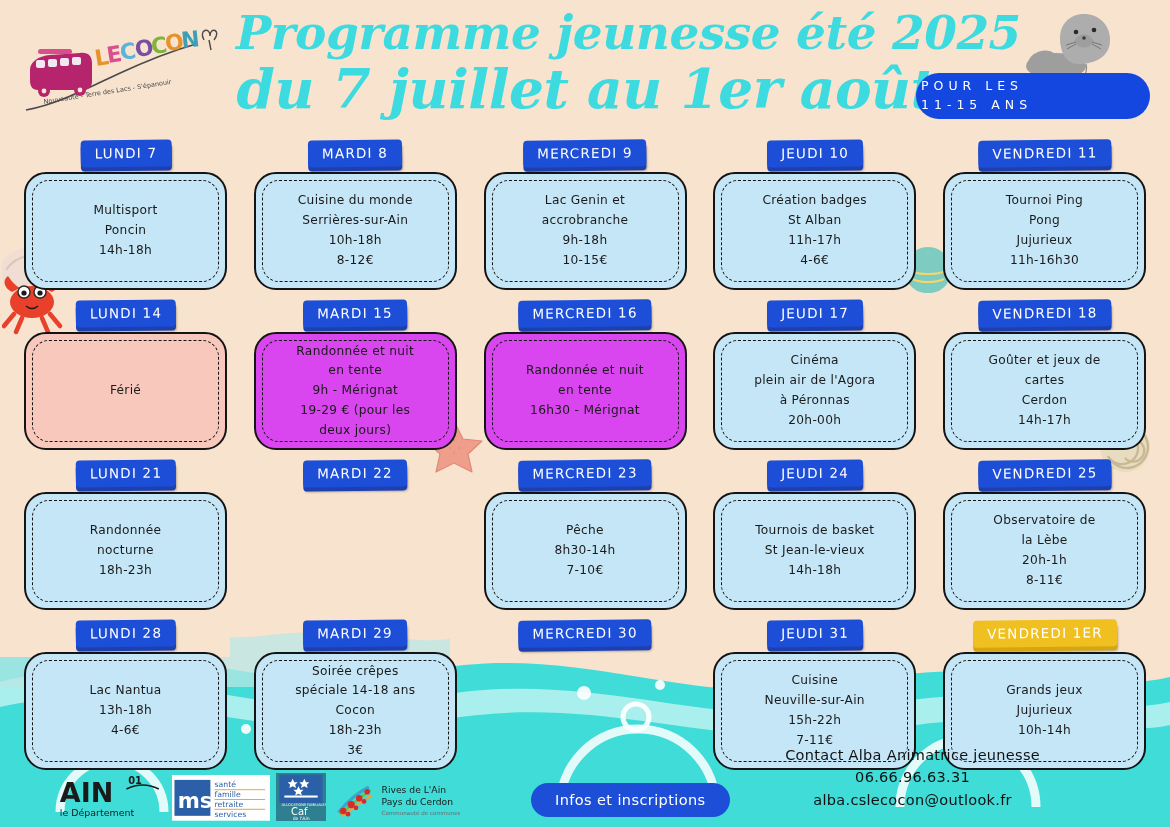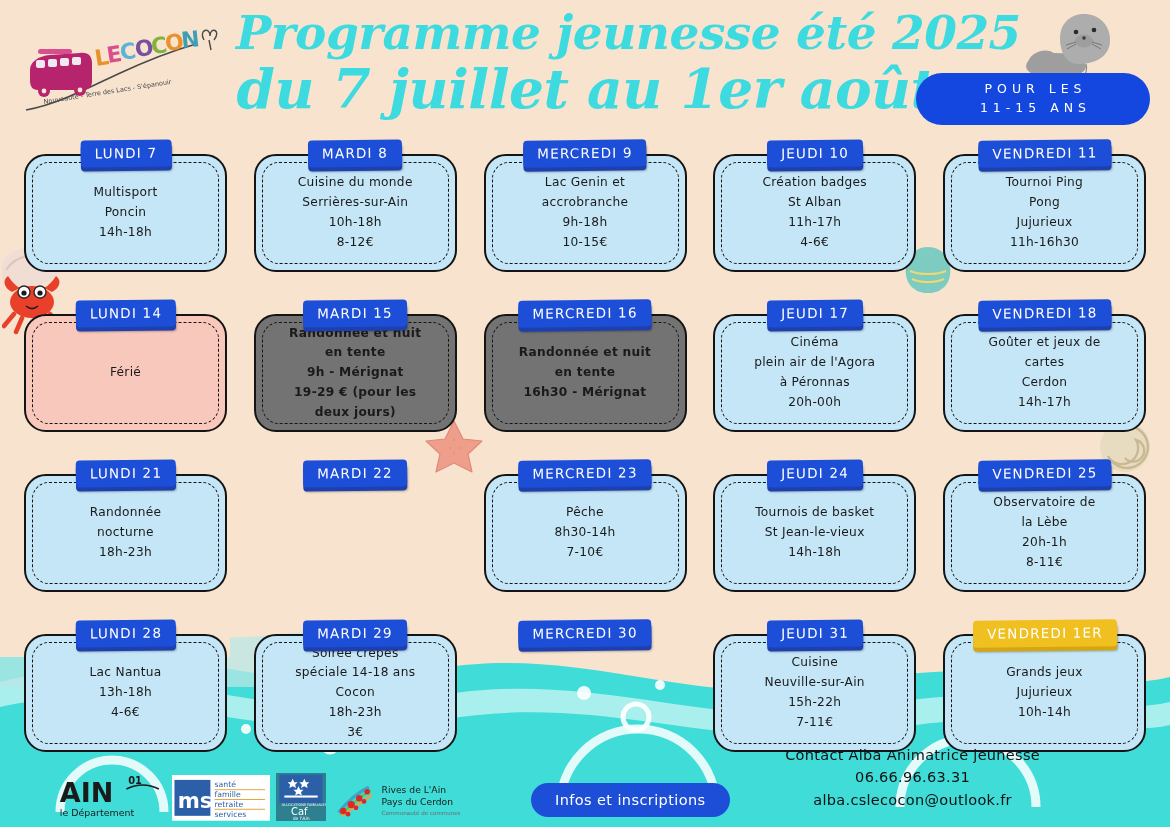--- a/index.html
+++ b/index.html
@@ -71,27 +71,27 @@
     letter-spacing: -0.5px;
     white-space: nowrap;
   }
   .title-line.l2 { font-size: 55px; }
 
   .age-badge {
     position: absolute;
     right: 20px;
     top: 73px;
     width: 234px;
-    height: 52px;
+    height: 46px;
     background: #1447e0;
     border-radius: 26px;
     color: #ffffff;
     display: flex;
     flex-direction: column;
-    align-items: center;
+    align-items: flex-start;
     justify-content: center;
     z-index: 12;
   }
   .age-badge div {
     font-family: "DejaVu Sans", sans-serif;
     font-size: 12.5px;
     letter-spacing: 5px;
     line-height: 1.5;
     text-indent: 5px;
   }
@@ -115,21 +115,21 @@
     justify-content: space-between;
     padding: 0 24px;
     margin-bottom: 13px;
     height: 147px;
   }
   .row.r4 { height: 150px; }
 
   .card {
     position: relative;
     width: 203px;
-    padding-top: 14px;
+    padding-top: 32px;
   }
 
   .card-tab {
     position: absolute;
     top: 0;
     left: 50%;
     transform: translateX(-50%) rotate(-0.7deg);
     background: #1d4ed8;
     color: #ffffff;
     border-radius: 4px;
@@ -153,21 +153,21 @@
     background: #c5e6f7;
     border: 2.5px solid #141414;
     border-radius: 22px;
     display: flex;
     align-items: center;
     justify-content: center;
     text-align: center;
     z-index: 1;
   }
   .card-body.pink { background: #f9c8bd; }
-  .card-body.tan  { background: #737373; font-weight: bold; }
+  .card-body.tan  { background: #d946ef; }
 
   .card-body::before {
     content: "";
     position: absolute;
     inset: 6px;
     border: 1.6px dashed #141414;
     border-radius: 17px;
     pointer-events: none;
   }
 

